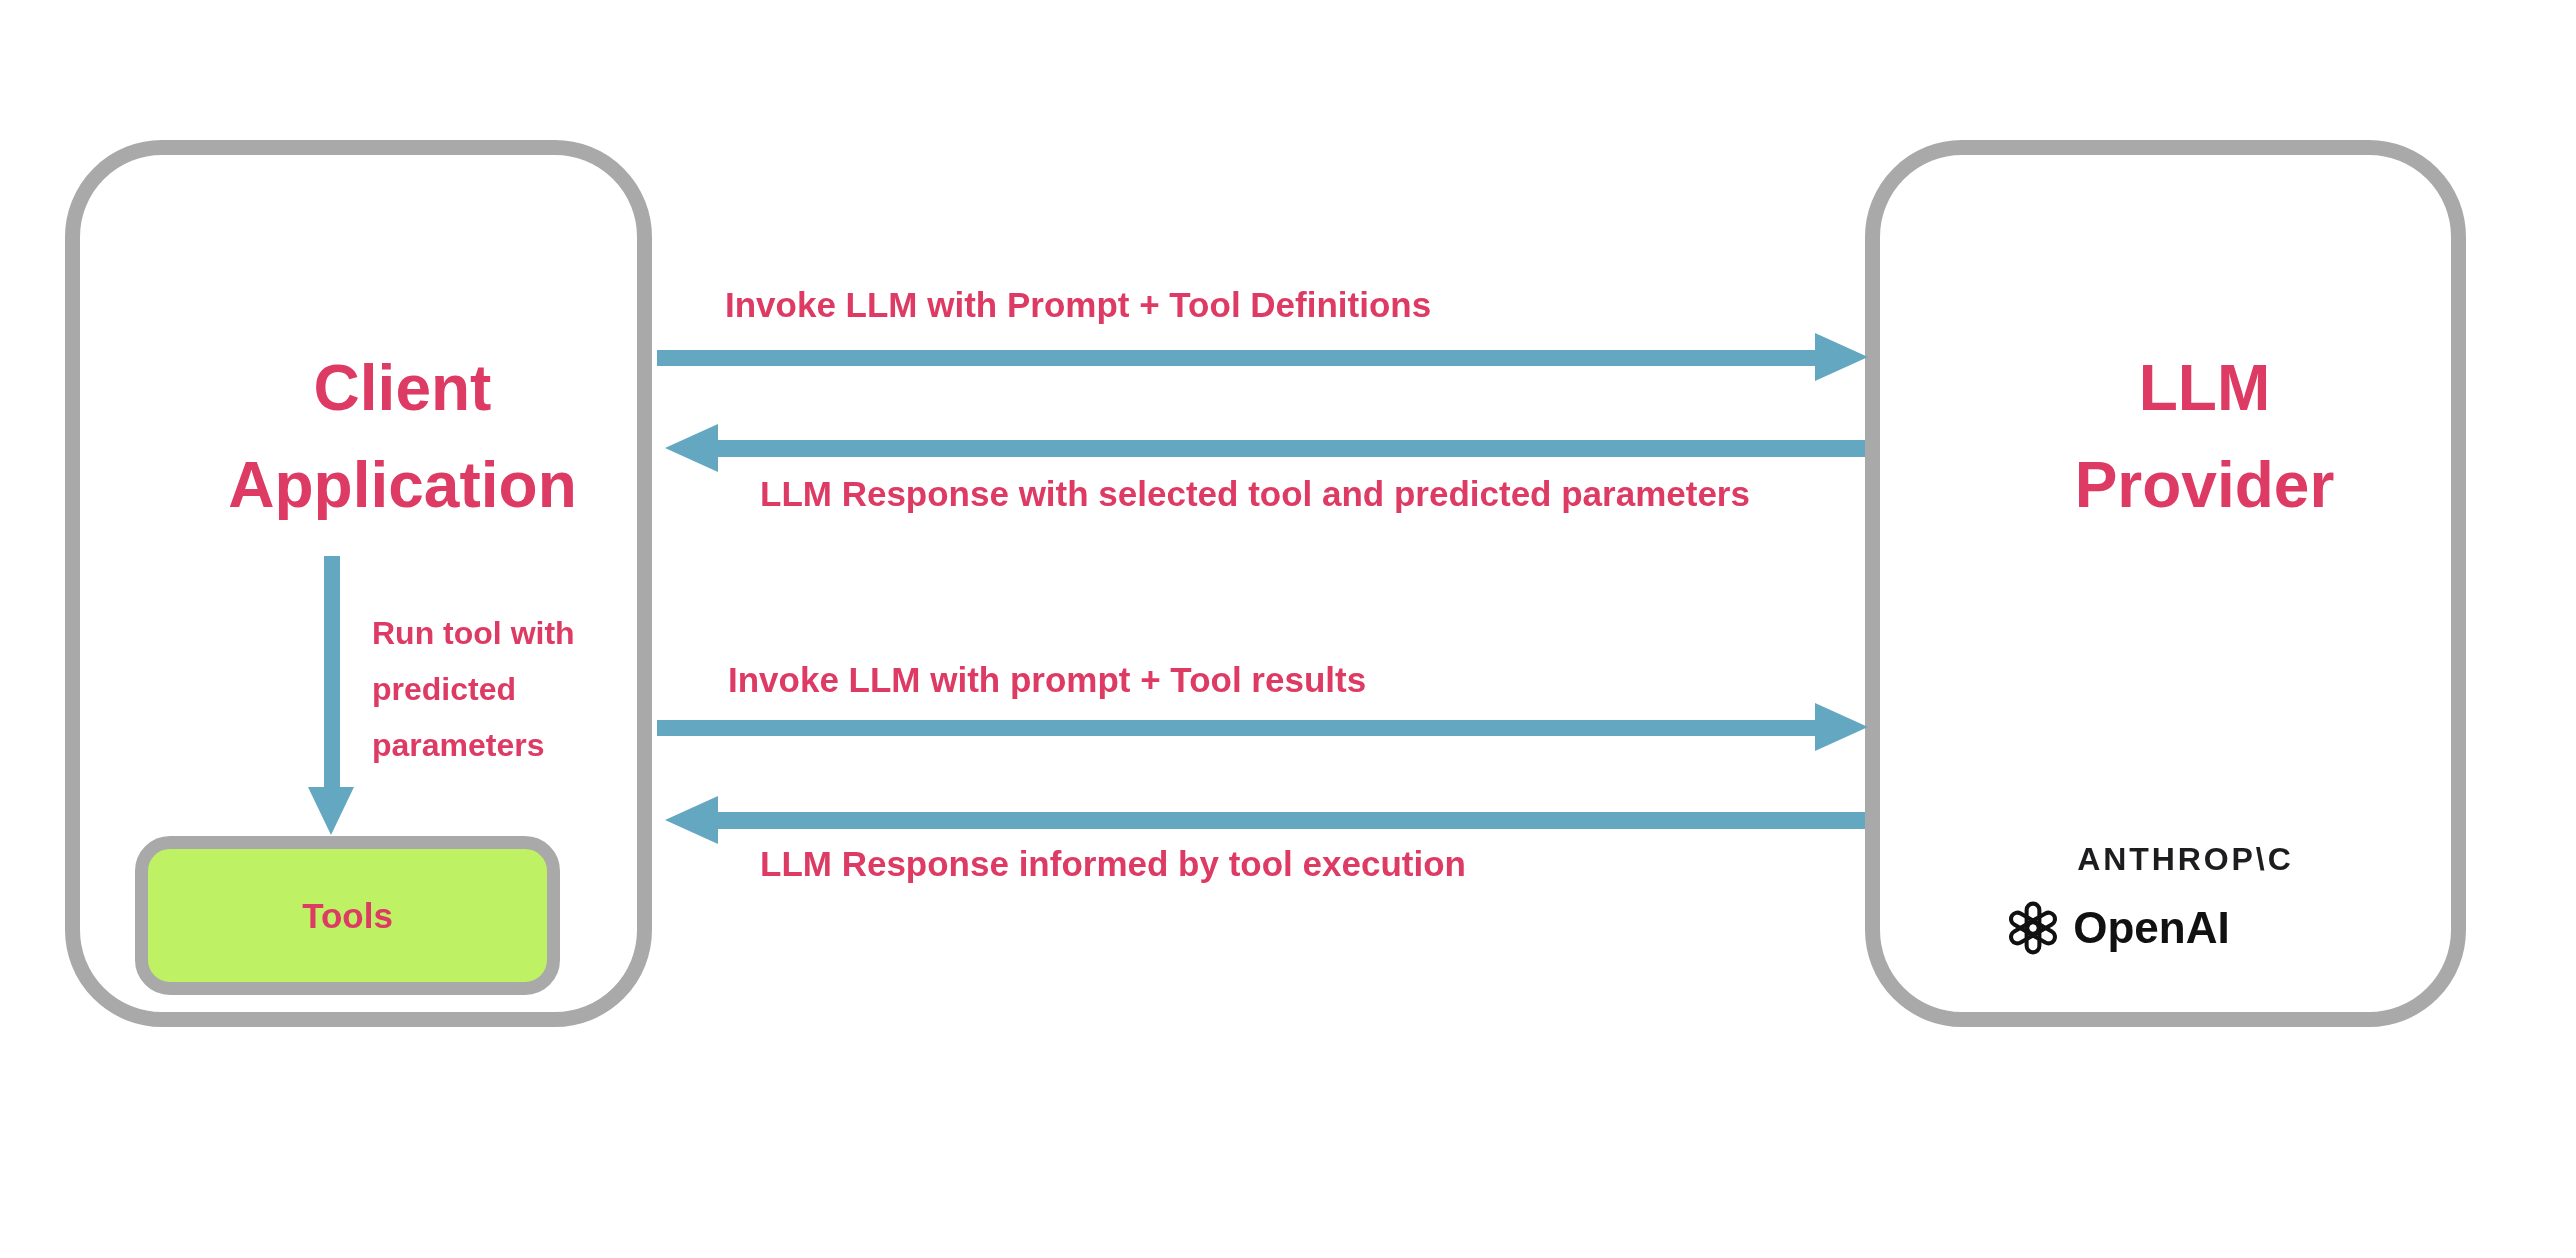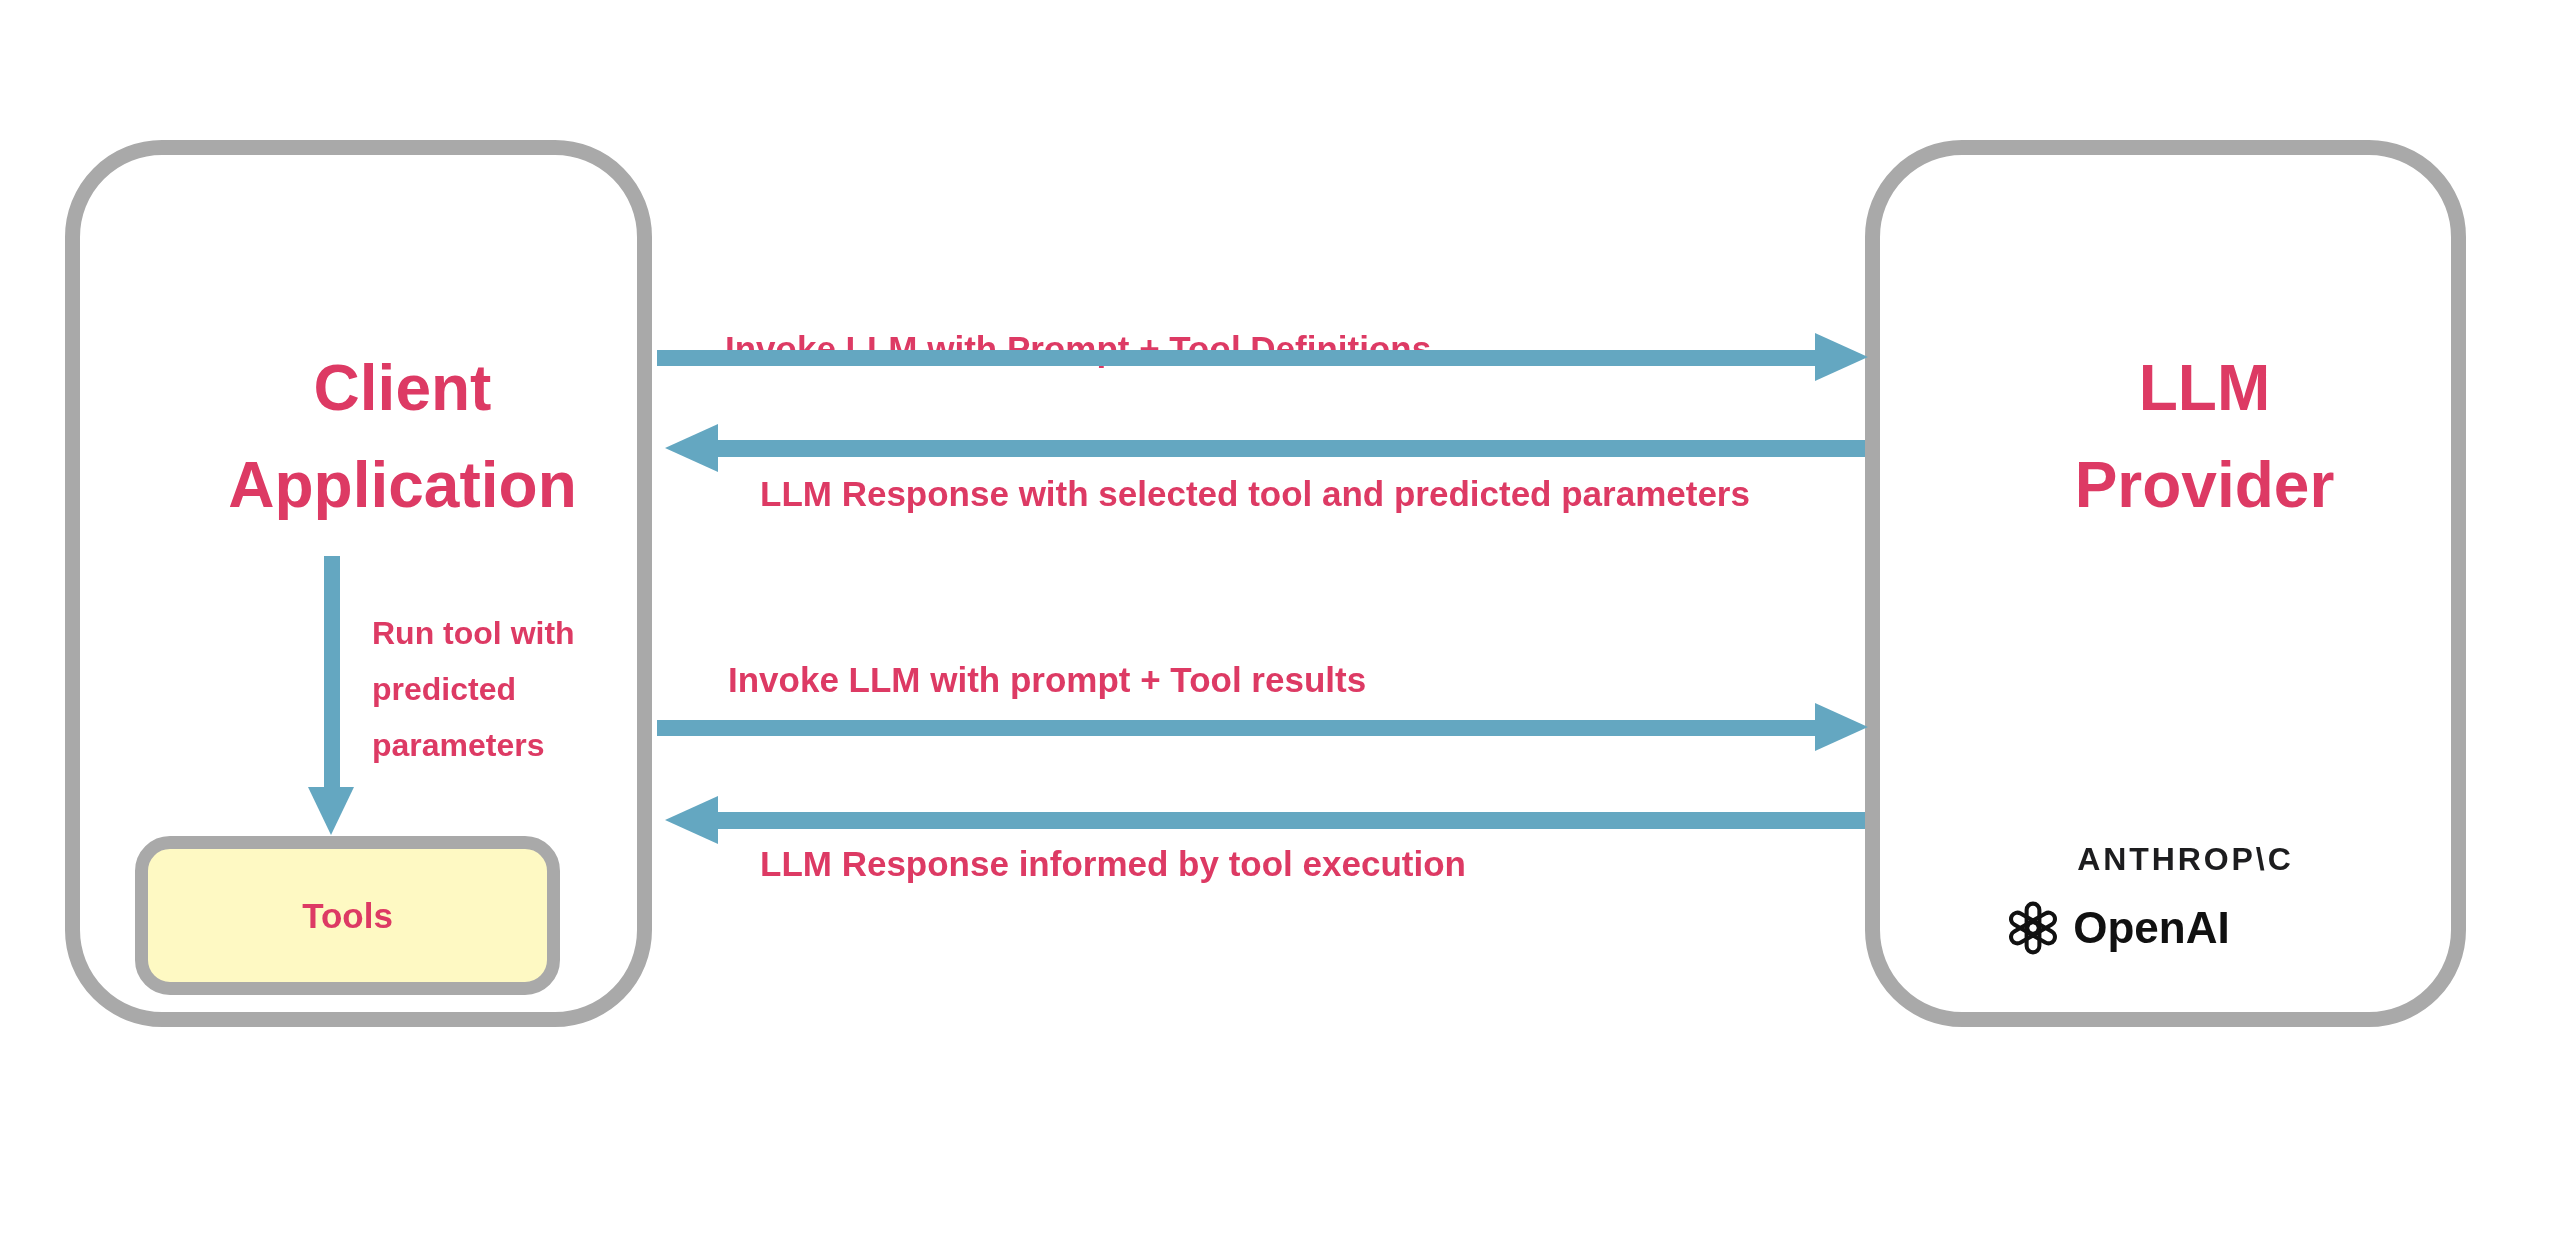--- a/index.html
+++ b/index.html
@@ -48,21 +48,21 @@
 
   
   .msg-label {
     position: absolute;
     color: var(--pink);
     font-size: 35px;
     font-weight: bold;
     white-space: nowrap;
     line-height: 43px;
   }
-  #msg-label-1 { left: 725px; top: 283px; margin-top: 44px; }
+  #msg-label-1 { left: 725px; top: 283px; }
   #msg-label-2 { left: 760px; top: 472px; }
   #msg-label-3 { left: 728px; top: 658px; }
   #msg-label-4 { left: 760px; top: 842px; }
 
   
   .shaft { position: absolute; background: var(--blue); }
   .head  { position: absolute; width: 0; height: 0; }
 
   #arrow1-shaft { left: 657px; top: 350px; width: 1158px; height: 16.4px; }
   #arrow1-head  { left: 1815px; top: 333px;
@@ -104,21 +104,21 @@
     line-height: 56px;
     white-space: pre-line;
   }
 
   
   #tools-box {
     position: absolute;
     left: 135px; top: 836px;
     width: 425px; height: 159px;
     box-sizing: border-box;
-    background: #fef9c3;
+    background: #bef264;
     border: 13.5px solid var(--gray);
     border-radius: 35px;
     display: flex;
     align-items: center;
     justify-content: center;
   }
   #tools-label {
     color: var(--pink);
     font-size: 35px;
     font-weight: bold;

